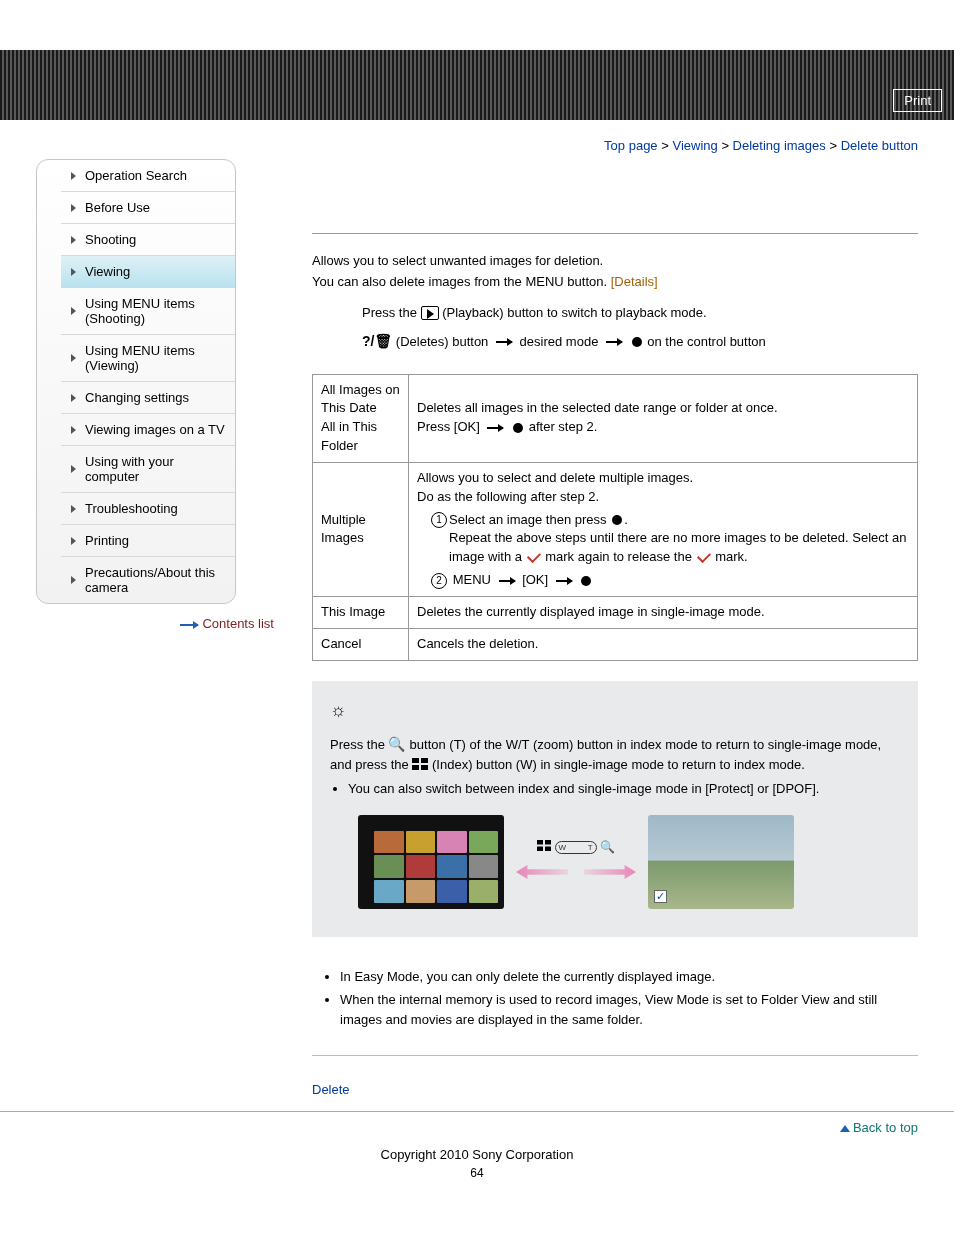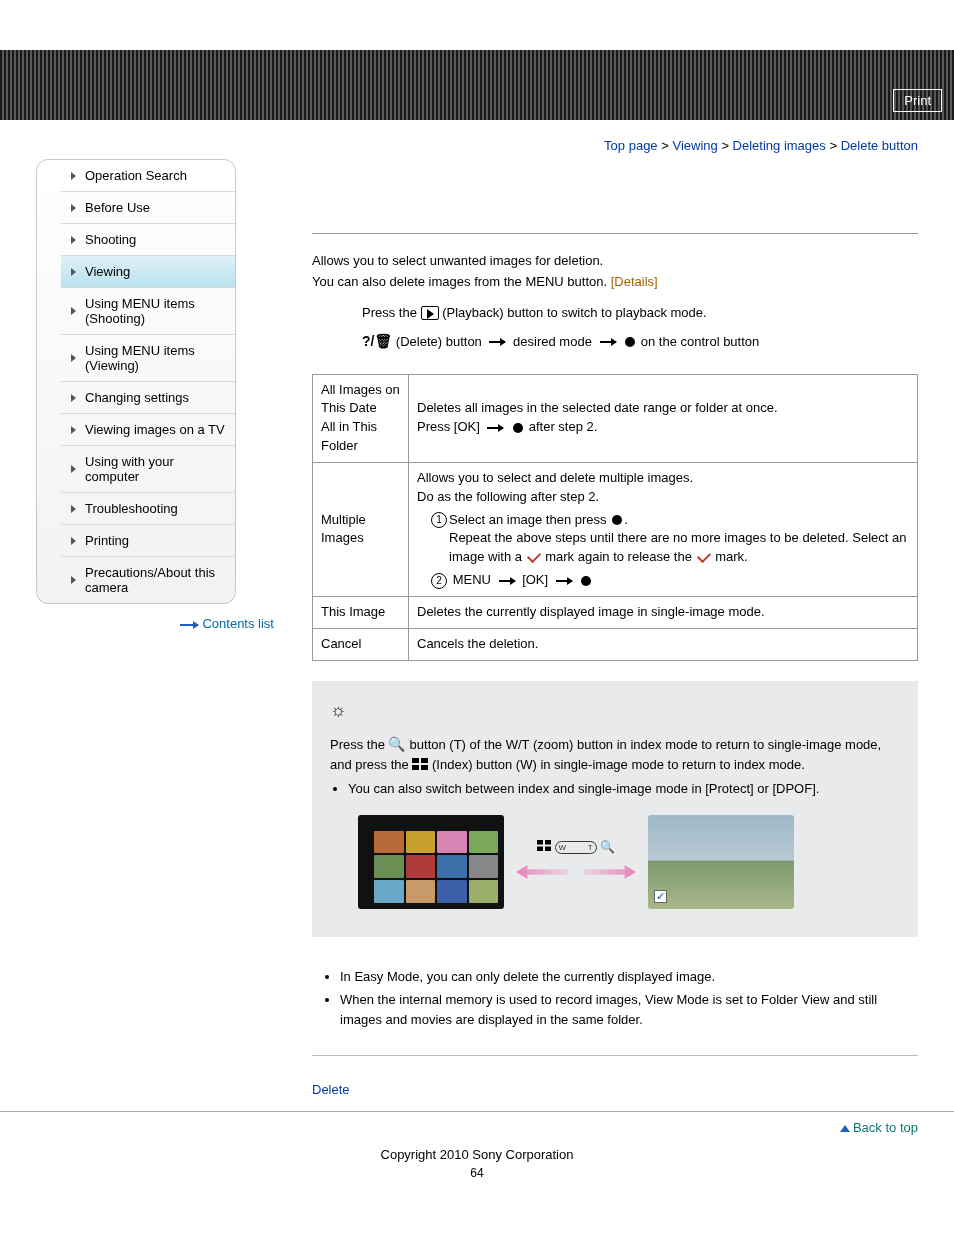--- a/index.html
+++ b/index.html
@@ -71,21 +71,21 @@
     border-bottom: 4px solid transparent;
     border-left: 5px solid #555;
   }
   .side-item.active {
     background: linear-gradient(180deg, #dff1f7 0%, #b9e2ee 100%);
   }
   .contents-link {
     width: 242px;
     text-align: right;
     padding: 12px 4px 0 0;
-    color: #0369a1;
+    color: #7f1d1d;
     font-size: 13px;
     cursor: pointer;
   }
   .contents-link .arrow {
     display: inline-block;
     width: 18px; height: 2px;
     background: #1f5fb8;
     position: relative;
     vertical-align: middle;
     margin-right: 4px;
@@ -356,21 +356,21 @@
     </div>
 
     <div class="steps">
       <div class="step-line">
         <span>Press the </span>
         <span class="icon icon-play"></span>
         <span>(Playback) button to switch to playback mode.</span>
       </div>
       <div class="step-line">
         <span class="icon-delete">?/🗑</span>
-        <span>(Delete) button</span>
+        <span>(Deletes) button</span>
         <span class="arrow-r"></span>
         <span>desired mode</span>
         <span class="arrow-r"></span>
         <span class="dot"></span>
         <span>on the control button</span>
       </div>
     </div>
 
     <table class="modes">
       <tbody>

